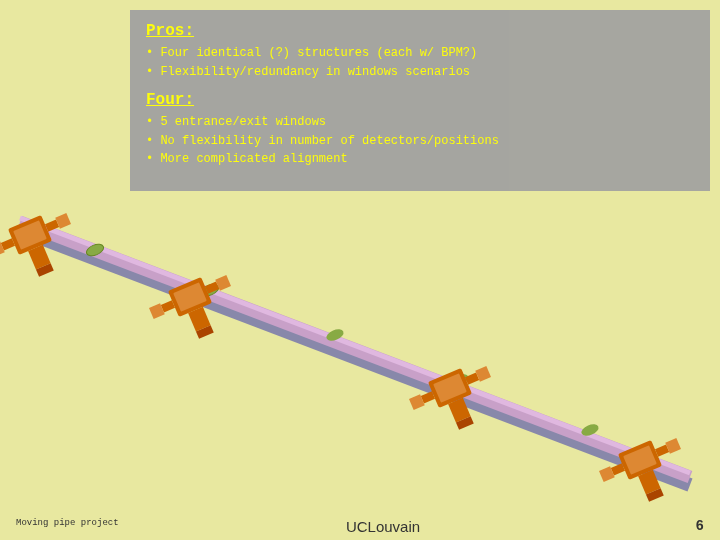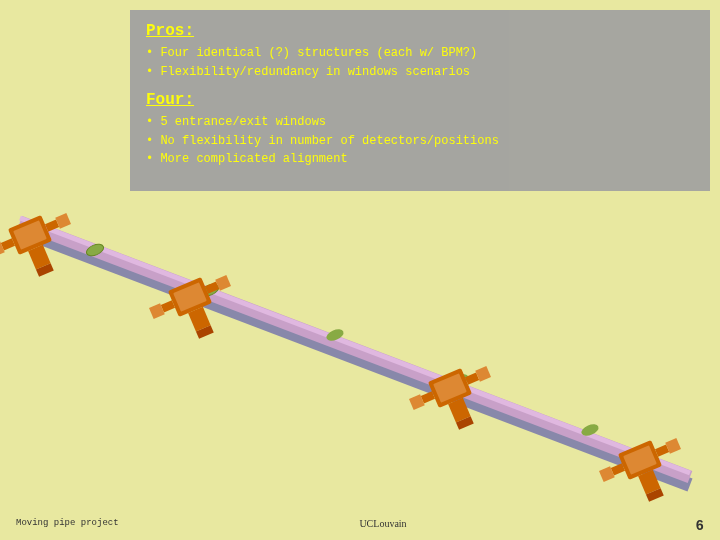--- a/index.html
+++ b/index.html
@@ -64,23 +64,23 @@
       align-items: flex-start;
     }
 
     .footer-left {
       font-size: 9px;
       color: #333;
       font-family: 'Courier New', Courier, monospace;
     }
 
     .footer-center {
-      font-size: 10px;
+      font-size: 15px;
       color: #333;
-      font-family: Liberation Serif, serif;
+      font-family: Liberation Sans, sans-serif;
       position: absolute;
       left: 50%;
       transform: translateX(-50%);
       padding-left: 46px;
     }
 
     .footer-right {
       font-size: 14px;
       color: #333;
       font-weight: bold;

